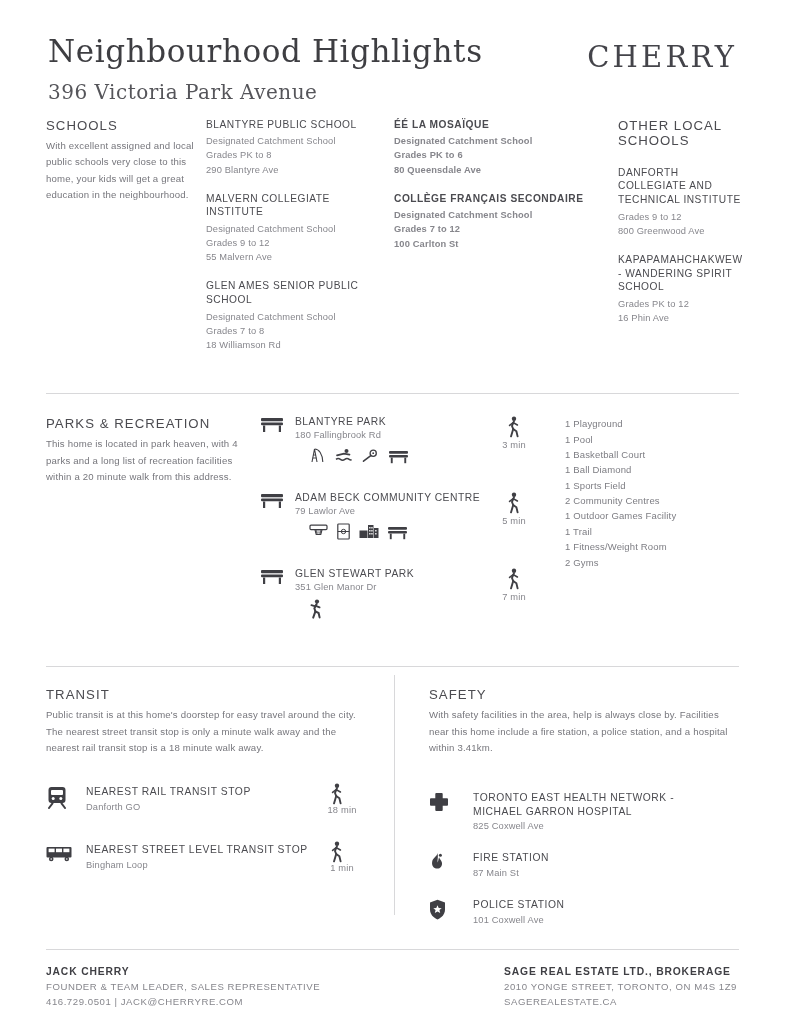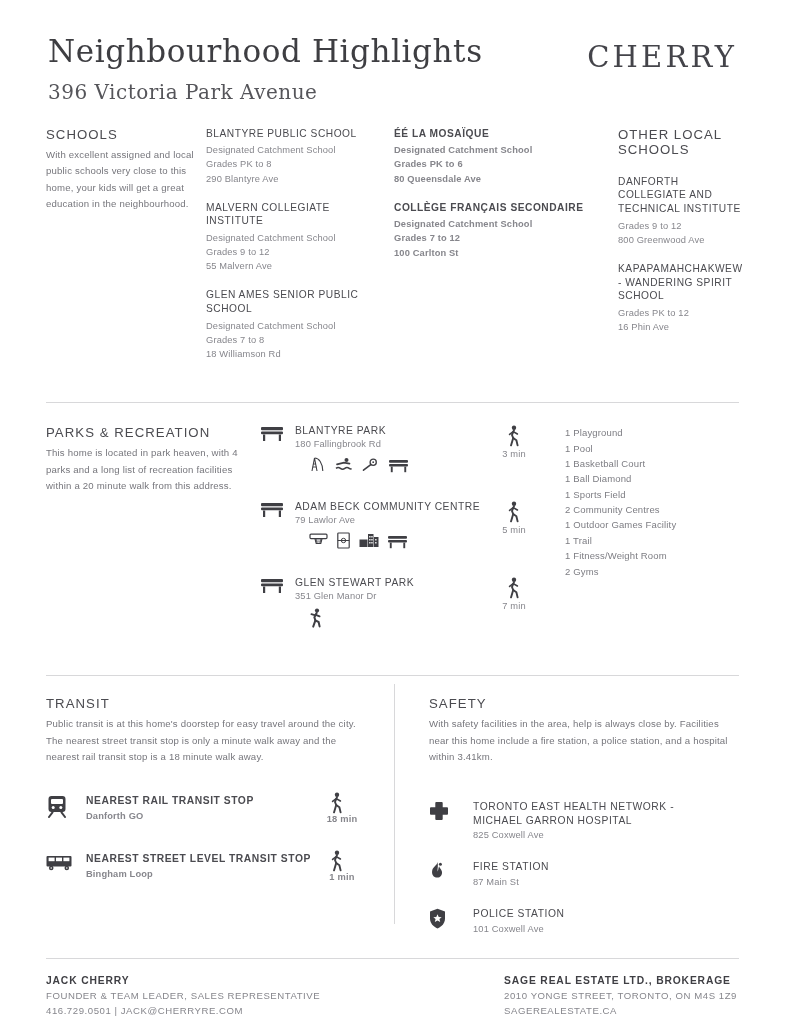--- a/index.html
+++ b/index.html
@@ -63,21 +63,21 @@
   .sec-desc {
     font-size: 9.6px;
     line-height: 1.72;
     color: #76767c;
     letter-spacing: 0.18px;
   }
 
   
   .schools {
     display: flex;
-    margin-top: 23px;
+    margin-top: 14px;
   }
   .schools-intro { width: 160px; flex: 0 0 160px; padding-right: 12px; }
   .school-col { flex: 0 0 188px; padding-right: 10px; }
   .school-col.wide { flex: 0 0 200px; font-weight: bold; }
   .school-col.last { flex: 1 1 auto; padding-left: 24px; }
   .school {
     margin-bottom: 15px;
   }
   .school-name {
     font-size: 10.2px;
@@ -180,21 +180,20 @@
     bottom: 10px;
     width: 1px;
     background: #d8d8da;
   }
   .bottom .sec-desc { max-width: 330px; }
 
   .stop-row {
     display: flex;
     align-items: flex-start;
     margin-top: 26px;
-    font-weight: bold;
   }
   .stop-icon { flex: 0 0 40px; padding-top: 2px; }
   .stop-body { flex: 1 1 auto; padding-top: 2px; }
   .stop-name {
     font-size: 10.3px;
     letter-spacing: 0.55px;
     color: #4b4b50;
     margin-bottom: 3px;
     line-height: 1.35;
   }

